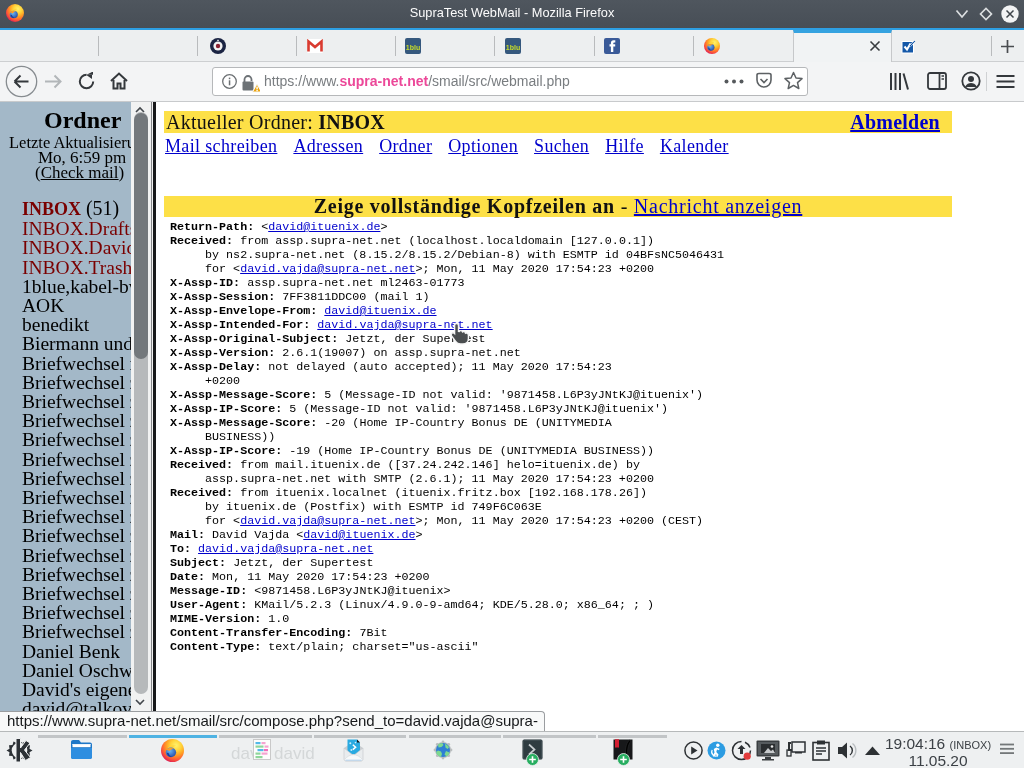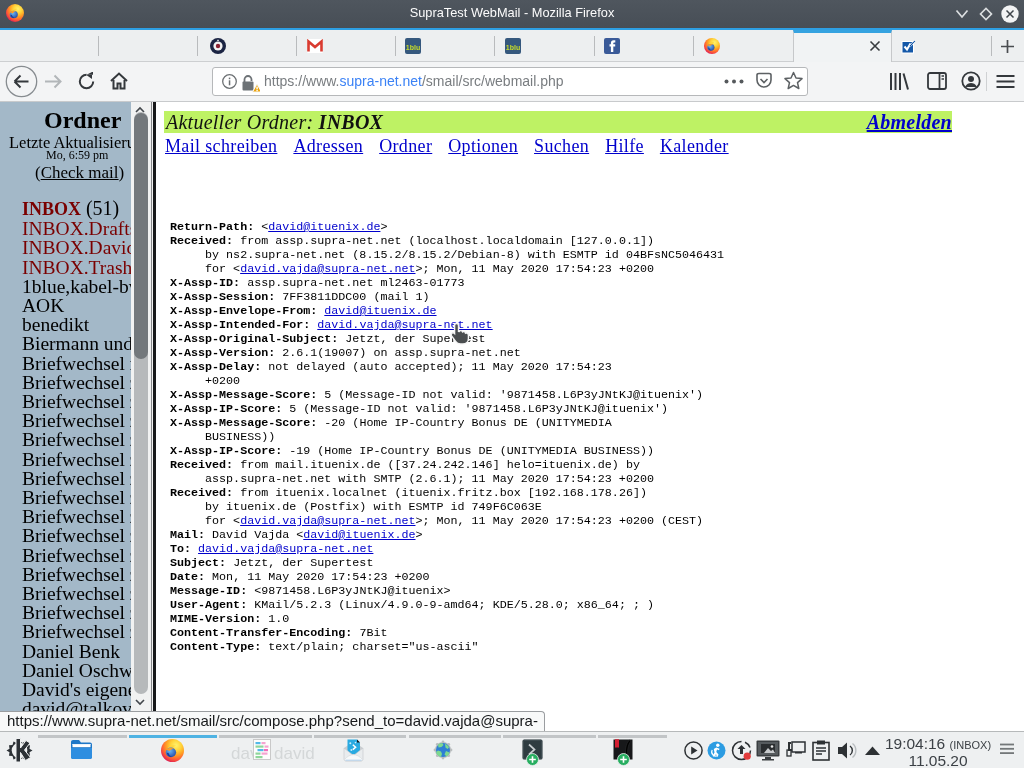--- a/index.html
+++ b/index.html
@@ -22,21 +22,21 @@
   #navbar { position:absolute; left:0; top:62px; width:1024px; height:40px;
     background:#f3f4f5; border-bottom:1px solid #c8cacc; }
   #urlbar { position:absolute; left:212px; top:67px; width:596px; height:29px;
     background:#fff; border:1px solid #b6b8ba; border-radius:3px; }
   #sidebar { position:absolute; left:0; top:102px; width:131px; height:629px;
     background:#a3b8c8; overflow:hidden; font-family:"Liberation Serif", serif; }
   #sscroll { position:absolute; left:131px; top:102px; width:19px; height:629px; background:#f1f2f2; }
   #divider { position:absolute; left:150px; top:102px; width:6px; height:629px; background:#f0f0f0; }
   #main { position:absolute; left:156px; top:102px; width:868px; height:629px;
     background:#fff; font-family:"Liberation Serif", serif; }
-  .gbar { position:absolute; left:8px; width:788px; height:22px; background:#bef264;font-style:italic; }
+  .gbar { position:absolute; left:8px; width:788px; height:22px; background:#fde047; }
   a { color:#0000cc; }
   #monoblock { position:absolute; left:14px; top:118px; font-family:Liberation Mono, monospace;
     font-size:11.7px; line-height:14px; white-space:pre; color:#000; }
   #statusbar { position:absolute; left:0; top:711px; width:545px; height:20px;
     background:#f8f9f9; border-top:1px solid #9a9da0; border-right:1px solid #9a9da0;
     border-top-right-radius:4px; font-size:15px; color:#17191b; line-height:17px; padding-left:7px; }
   #taskbar { position:absolute; left:0; top:731px; width:1024px; height:37px;
     background:#eef0f1; border-top:1px solid #b6b9ba; }
   .strip { position:absolute; top:734.5px; height:3px; background:#c2c5c7; }
   .mrn { color:#7a0000; }
@@ -183,21 +183,21 @@
     <rect x="6.8" y="6.3" width="1.5" height="5" fill="#6c7073"></rect>
     <rect x="6.8" y="3.6" width="1.5" height="1.6" fill="#6c7073"></rect>
   </svg>
 <svg class="abs" style="left:240px;top:73px" width="20" height="20" viewBox="0 0 20 20">
     <path d="M4.5 9 V6.5 A3.5 3.5 0 0 1 11.5 6.5 V8" fill="none" stroke="#6d7276" stroke-width="1.8"></path>
     <rect x="2.5" y="8.5" width="11" height="9" rx="1" fill="#6d7276"></rect>
     <path d="M12.5 19 L17 11 L21.5 19 Z" fill="#eba410" stroke="#f8f9f9" stroke-width="1"></path>
     <rect x="16.4" y="13.6" width="1.4" height="2.8" fill="#fff"></rect>
     <rect x="16.4" y="17" width="1.4" height="1.2" fill="#fff"></rect>
   </svg>
-<span class="abs" style="left:264px;top:73px;font-size:14px;color:#797d80">https://www.<b style="color:#3b82f6;font-weight:normal">supra-net.net</b>/smail/src/webmail.php</span>
+<span class="abs" style="left:264px;top:73px;font-size:14px;color:#797d80">https://www.<b style="color:#ec4899;font-weight:bold">supra-net.net</b>/smail/src/webmail.php</span>
 <svg class="abs" style="left:723px;top:78px" width="22" height="7" viewBox="0 0 22 7">
     <circle cx="3.5" cy="3.5" r="2" fill="#55595c"></circle>
     <circle cx="11" cy="3.5" r="2" fill="#55595c"></circle>
     <circle cx="18.5" cy="3.5" r="2" fill="#55595c"></circle>
   </svg>
 <svg class="abs" style="left:755px;top:72px" width="18" height="19" viewBox="0 0 18 19">
     <path d="M2 3 C2 1.9 2.9 1.5 4 1.5 H14 C15.1 1.5 16 1.9 16 3 V8 A7 7 0 0 1 2 8 Z" fill="none" stroke="#5d6164" stroke-width="1.6"></path>
     <path d="M5.5 7 L9 10.5 L12.5 7" fill="none" stroke="#5d6164" stroke-width="1.6"></path>
   </svg>
 <svg class="abs" style="left:784px;top:71px" width="19" height="19" viewBox="0 0 19 19">
@@ -227,21 +227,21 @@
 <svg class="abs" style="left:995px;top:74px" width="21" height="15" viewBox="0 0 21 15">
     <g stroke="#34383c" stroke-width="2">
       <path d="M1.5 2 H19.5"></path>
       <path d="M1.5 7.5 H19.5"></path>
       <path d="M1.5 13 H19.5"></path>
     </g>
   </svg>
 <div id="sidebar">
  <div class="abs" style="left:44px;top:5px;font-size:24px;font-weight:bold;color:#000">Ordner</div>
  <div class="abs" style="left:9px;top:31px;font-size:16.5px;white-space:nowrap">Letzte Aktualisierung:</div>
- <div class="abs" style="left:46px;top:46px;font-size:12px;white-space:nowrap">Mo, 6:59 pm</div>
+ <div class="abs" style="left:38px;top:46px;font-size:17px;white-space:nowrap">Mo, 6:59 pm</div>
  <div class="abs" style="left:35px;top:61px;font-size:17px;white-space:nowrap">(<span style="text-decoration:underline">Check mail</span>)</div>
  <div class="abs" id="folders" style="left:22px;top:97px;font-size:19.5px;line-height:19.2px;white-space:nowrap;color:#000">
 <span style="color:#7a0000;font-weight:bold;font-size:18px">INBOX</span> <span style="font-size:20px">(51)</span><br>
 <span class="mrn">INBOX.Drafts</span><br>
 <span class="mrn">INBOX.David</span><br>
 <span class="mrn">INBOX.Trash</span><br>
 1blue,kabel-bw und<br>
 AOK<br>
 benedikt<br>
 Biermann und andere<br>
@@ -276,24 +276,27 @@
       <path d="M2 3 L6 7 L10 3" fill="none" stroke="#43484d" stroke-width="1.6"></path>
     </svg>
 </div>
 <div id="divider">
  <div class="abs" style="left:1px;top:0;width:1px;height:629px;background:#85878a"></div>
  <div class="abs" style="left:3px;top:0;width:2.5px;height:629px;background:#17181a"></div>
 </div>
 <div id="main">
  <div class="gbar" style="top:8.5px;font-size:20px;line-height:22px;color:#111;letter-spacing:0.25px">
    <span style="margin-left:2px">Aktueller Ordner: <b>INBOX</b></span>
-   <a href="#" style="float:right;font-weight:bold;margin-right:0">Abmelden</a>
+   <a href="#" style="float:right;font-weight:bold;margin-right:12px">Abmelden</a>
  </div>
  <div class="abs" style="left:9px;top:33px;font-size:18px;line-height:22px;letter-spacing:0.35px">
    <a href="#" style="margin-right:16px">Mail schreiben</a><a href="#" style="margin-right:16px">Adressen</a><a href="#" style="margin-right:16px">Ordner</a><a href="#" style="margin-right:16px">Optionen</a><a href="#" style="margin-right:16px">Suchen</a><a href="#" style="margin-right:16px">Hilfe</a><a href="#">Kalender</a>
+ </div>
+ <div class="gbar" style="top:93.5px;height:21px;font-size:20px;line-height:21px;text-align:center;color:#111;letter-spacing:0.75px">
+   <b>Zeige vollständige Kopfzeilen an</b> - <a href="#">Nachricht anzeigen</a>
  </div>
  <div id="monoblock"><b>Return-Path: </b>&lt;<a href="#">david@ituenix.de</a>&gt;
 <b>Received: </b>from assp.supra-net.net (localhost.localdomain [127.0.0.1])
      by ns2.supra-net.net (8.15.2/8.15.2/Debian-8) with ESMTP id 04BFsNC5046431
      for &lt;<a href="#">david.vajda@supra-net.net</a>&gt;; Mon, 11 May 2020 17:54:23 +0200
 <b>X-Assp-ID: </b>assp.supra-net.net ml2463-01773
 <b>X-Assp-Session: </b>7FF3811DDC00 (mail 1)
 <b>X-Assp-Envelope-From: </b><a href="#">david@ituenix.de</a>
 <b>X-Assp-Intended-For: </b><a href="#">david.vajda@supra-net.net</a>
 <b>X-Assp-Original-Subject: </b>Jetzt, der Supertest

